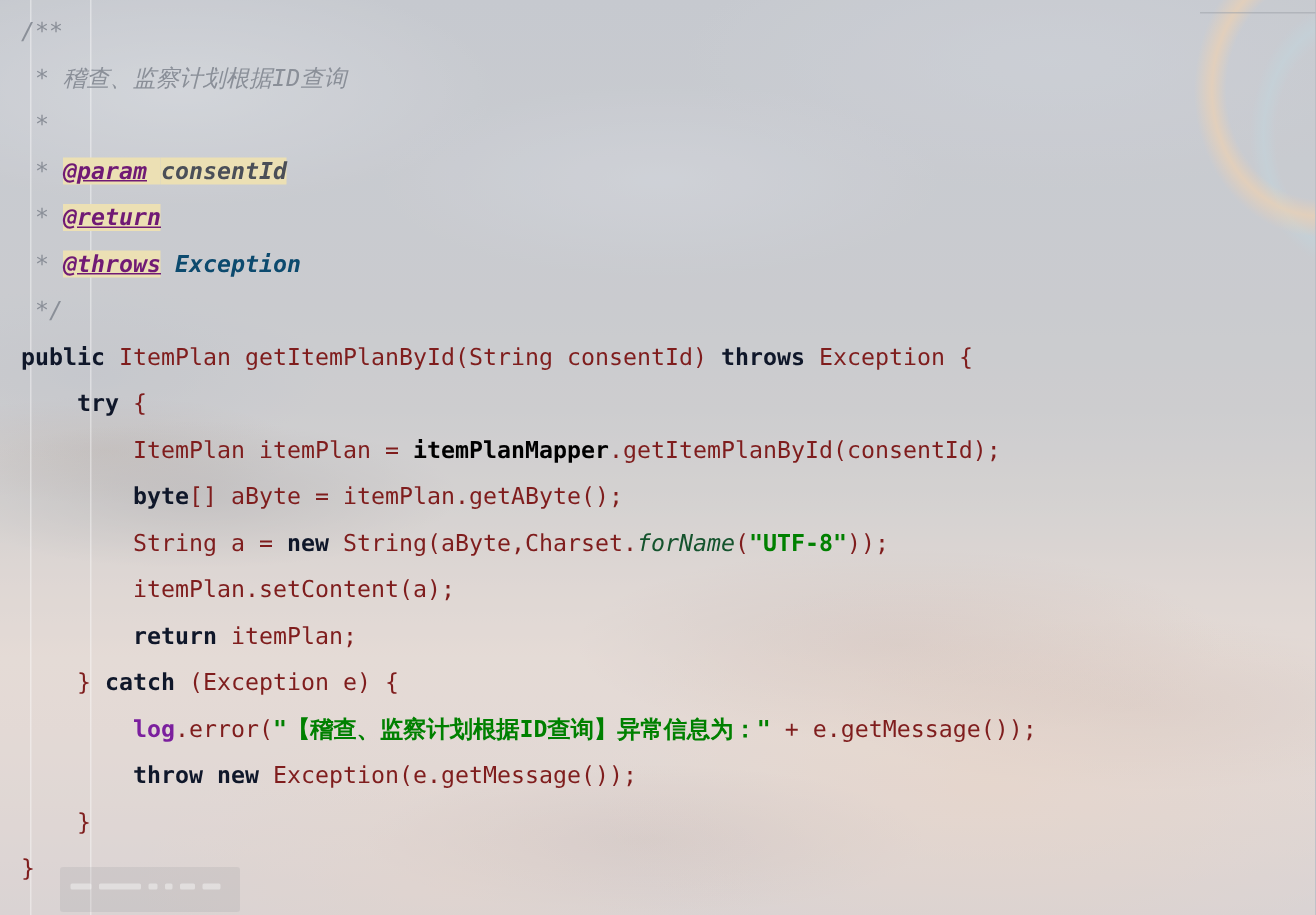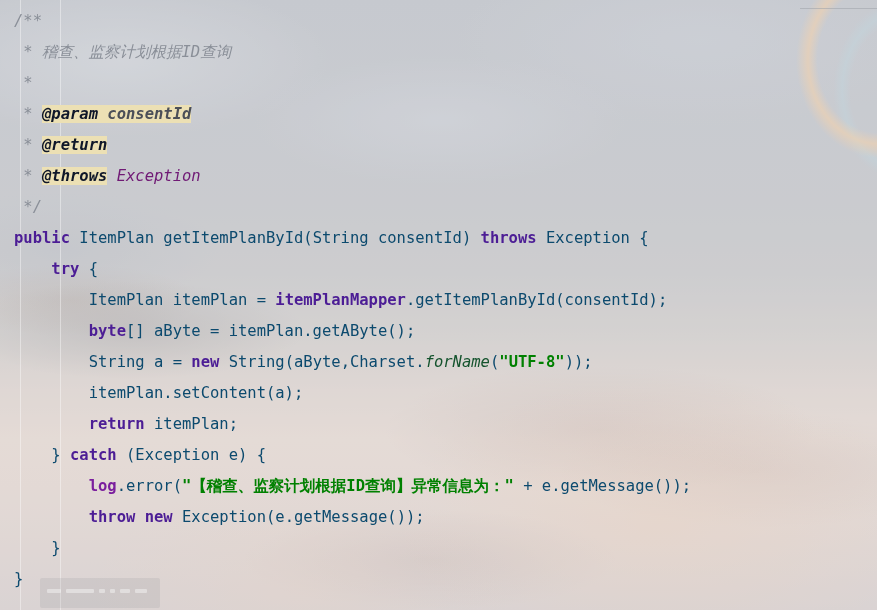--- a/index.html
+++ b/index.html
@@ -109,28 +109,28 @@
   
   .code {
     position: relative;
     padding: 6px 0 0 14px;
     white-space: pre;
     z-index: 3;
   }
   .line { height: 31px; }
 
   .tok-comment   { color: #8a8f98; font-style: italic; }
-  .tok-tag       { color: #0f172a; font-style: italic; font-weight: bold;
-                   background: #ece0b4; }
+  .tok-tag       { color: #701a75; font-style: italic; font-weight: bold;
+                   text-decoration: underline; background: #ece0b4; }
   .tok-tagval    { color: #4b4f58; font-style: italic; font-weight: bold;
                    background: #ece0b4; text-align: right; }
-  .tok-tagval-pl { color: #701a75; font-style: italic; font-weight: normal; }
-  .tok-kw        { color: #4c1d95; font-weight: bold; }
-  .tok-plain     { color: #0c4a6e; }
-  .tok-field     { color: #4c1d95; font-weight: bold; }
+  .tok-tagval-pl { color: #0c4a6e; font-style: italic; font-weight: bold; }
+  .tok-kw        { color: #0f172a; font-weight: bold; }
+  .tok-plain     { color: #7f1d1d; }
+  .tok-field     { color: #000000; font-weight: bold; }
   .tok-static    { color: #7b1f9e; font-weight: bold; }
   .tok-italic    { color: #14532d; font-style: italic; }
   .tok-string    { color: #008000; font-weight: bold; }
 </style>
 </head>
 <body>
 
 <div id="editor">
 
   <div class="bg-layer bg-sky"></div>

